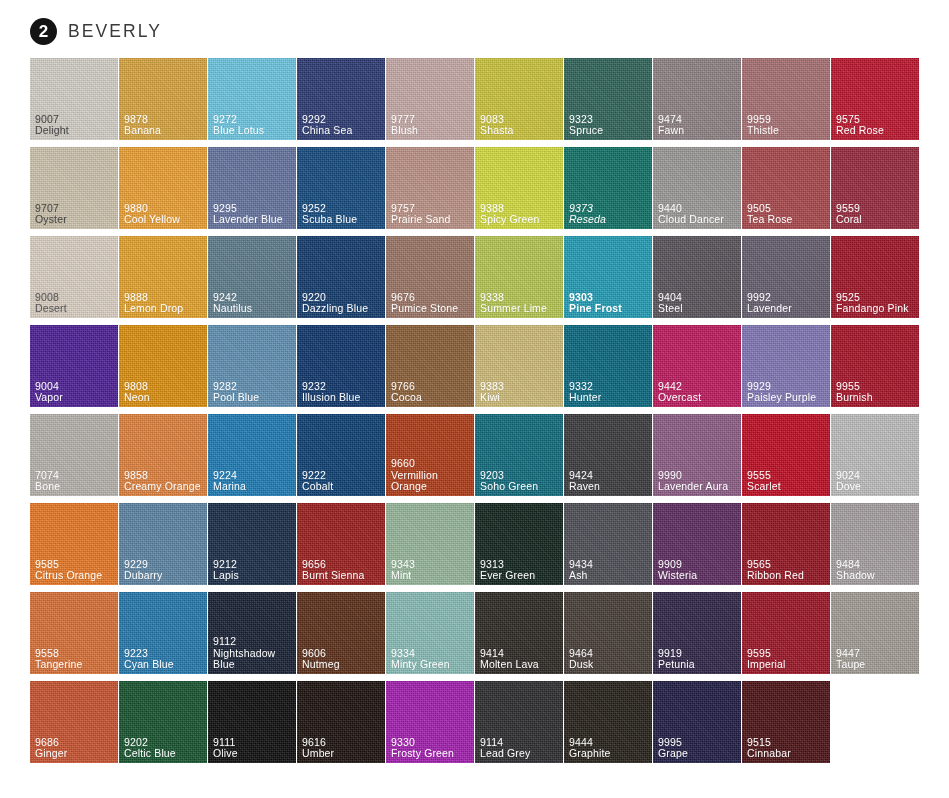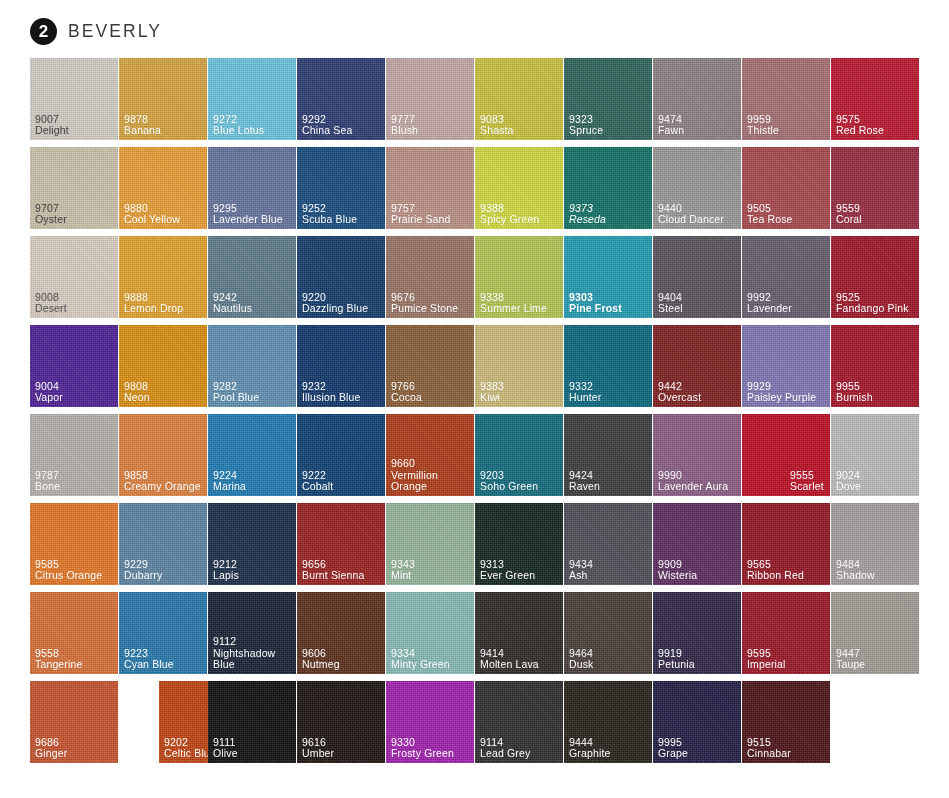--- a/index.html
+++ b/index.html
@@ -374,21 +374,21 @@
           <span class="swatch-name">Kiwi</span>
         </div>
       </div>
       <div class="swatch" style="background: rgb(6, 103, 127);">
         <div class="swatch-fabric"></div>
         <div class="swatch-label" style="color: rgb(255, 255, 255);">
           <span class="swatch-code">9332</span>
           <span class="swatch-name">Hunter</span>
         </div>
       </div>
-      <div class="swatch" style="background: #7f1d1d; padding-left: 46px;">
+      <div class="swatch" style="background: #be185d; padding-left: 46px;">
         <div class="swatch-fabric"></div>
         <div class="swatch-label" style="color: rgb(255, 255, 255);">
           <span class="swatch-code">9442</span>
           <span class="swatch-name">Overcast</span>
         </div>
       </div>
       <div class="swatch" style="background: rgb(128, 118, 181);">
         <div class="swatch-fabric"></div>
         <div class="swatch-label" style="color: rgb(255, 255, 255);">
           <span class="swatch-code">9929</span>
@@ -398,21 +398,21 @@
       <div class="swatch" style="background: rgb(165, 18, 38);">
         <div class="swatch-fabric"></div>
         <div class="swatch-label" style="color: rgb(255, 255, 255);">
           <span class="swatch-code">9955</span>
           <span class="swatch-name">Burnish</span>
         </div>
       </div>
       <div class="swatch" style="background: rgb(184, 179, 173);">
         <div class="swatch-fabric"></div>
         <div class="swatch-label" style="color: rgb(255, 255, 255);">
-          <span class="swatch-code">9787</span>
+          <span class="swatch-code">7074</span>
           <span class="swatch-name">Bone</span>
         </div>
       </div>
       <div class="swatch" style="background: rgb(225, 129, 60);">
         <div class="swatch-fabric"></div>
         <div class="swatch-label" style="color: rgb(255, 255, 255);">
           <span class="swatch-code">9858</span>
           <span class="swatch-name">Creamy Orange</span>
         </div>
       </div>
@@ -453,21 +453,21 @@
       </div>
       <div class="swatch" style="background: rgb(139, 92, 133);">
         <div class="swatch-fabric"></div>
         <div class="swatch-label" style="color: rgb(255, 255, 255);">
           <span class="swatch-code">9990</span>
           <span class="swatch-name">Lavender Aura</span>
         </div>
       </div>
       <div class="swatch" style="background: rgb(191, 10, 33);">
         <div class="swatch-fabric"></div>
-        <div class="swatch-label" style="color: rgb(255, 255, 255); margin-left: 43px;">
+        <div class="swatch-label" style="color: rgb(255, 255, 255);">
           <span class="swatch-code">9555</span>
           <span class="swatch-name">Scarlet</span>
         </div>
       </div>
       <div class="swatch" style="background: rgb(191, 191, 191);">
         <div class="swatch-fabric"></div>
         <div class="swatch-label" style="color: rgb(255, 255, 255);">
           <span class="swatch-code">9024</span>
           <span class="swatch-name">Dove</span>
         </div>
@@ -612,21 +612,21 @@
           <span class="swatch-name">Taupe</span>
         </div>
       </div>
       <div class="swatch" style="background: rgb(200, 81, 44);">
         <div class="swatch-fabric"></div>
         <div class="swatch-label" style="color: rgb(255, 255, 255);">
           <span class="swatch-code">9686</span>
           <span class="swatch-name">Ginger</span>
         </div>
       </div>
-      <div class="swatch" style="background: #c2410c; margin-left: 40px;">
+      <div class="swatch" style="background: #14532d;">
         <div class="swatch-fabric"></div>
         <div class="swatch-label" style="color: rgb(255, 255, 255);">
           <span class="swatch-code">9202</span>
           <span class="swatch-name">Celtic Blue</span>
         </div>
       </div>
       <div class="swatch" style="background: rgb(12, 12, 12);">
         <div class="swatch-fabric"></div>
         <div class="swatch-label" style="color: rgb(255, 255, 255);">
           <span class="swatch-code">9111</span>

